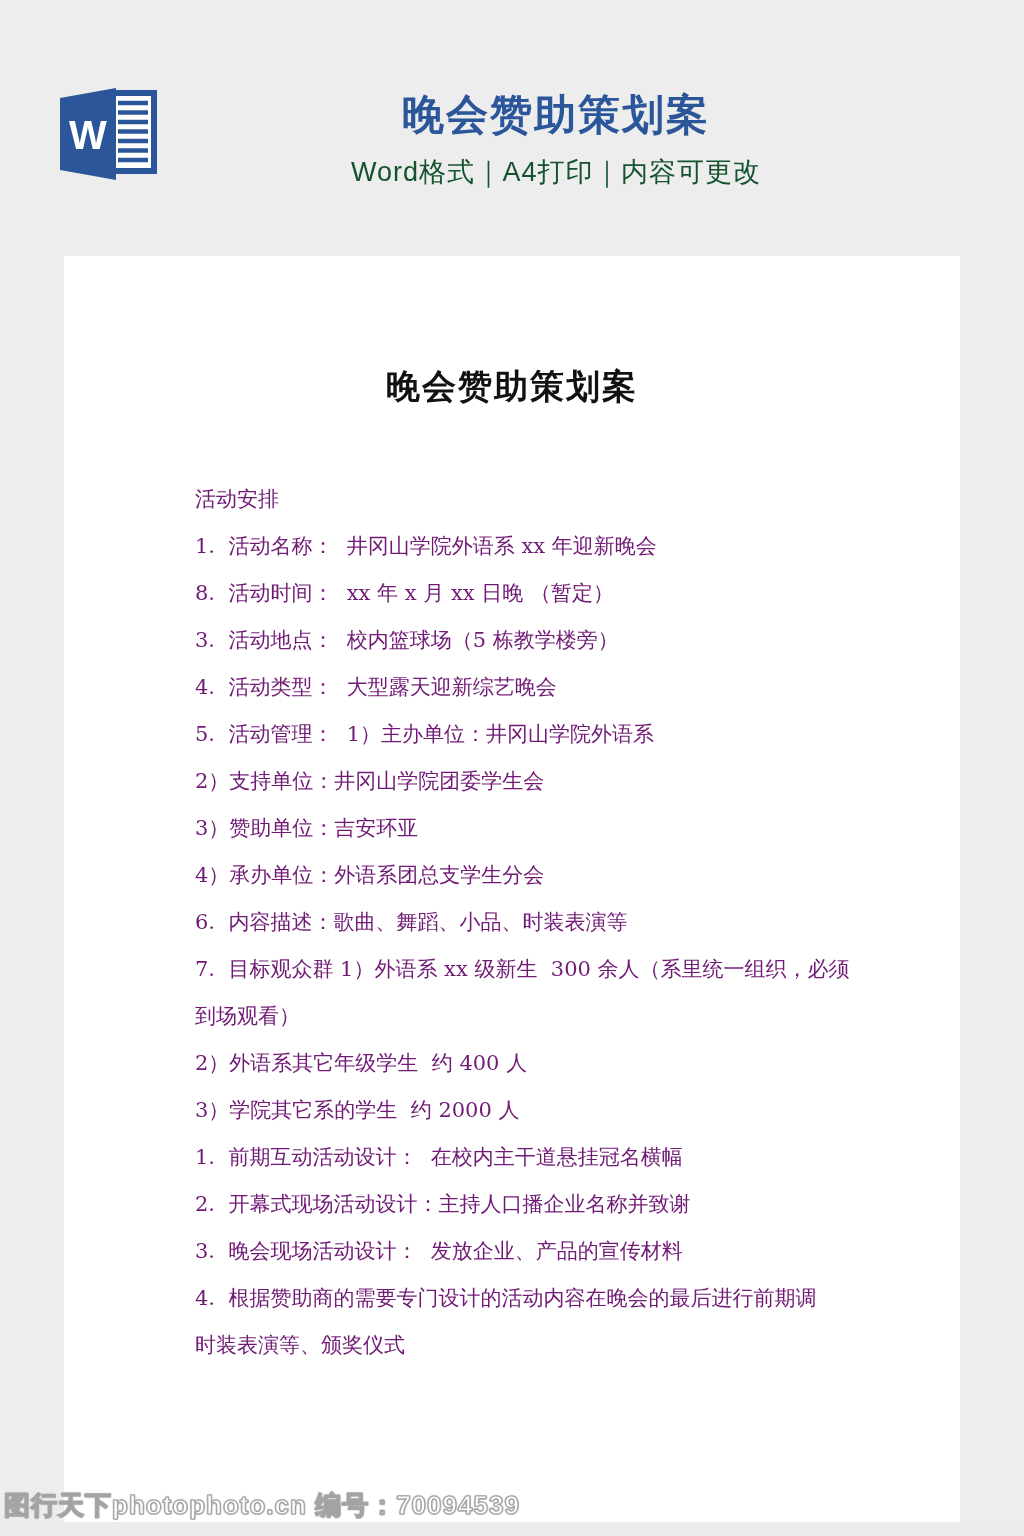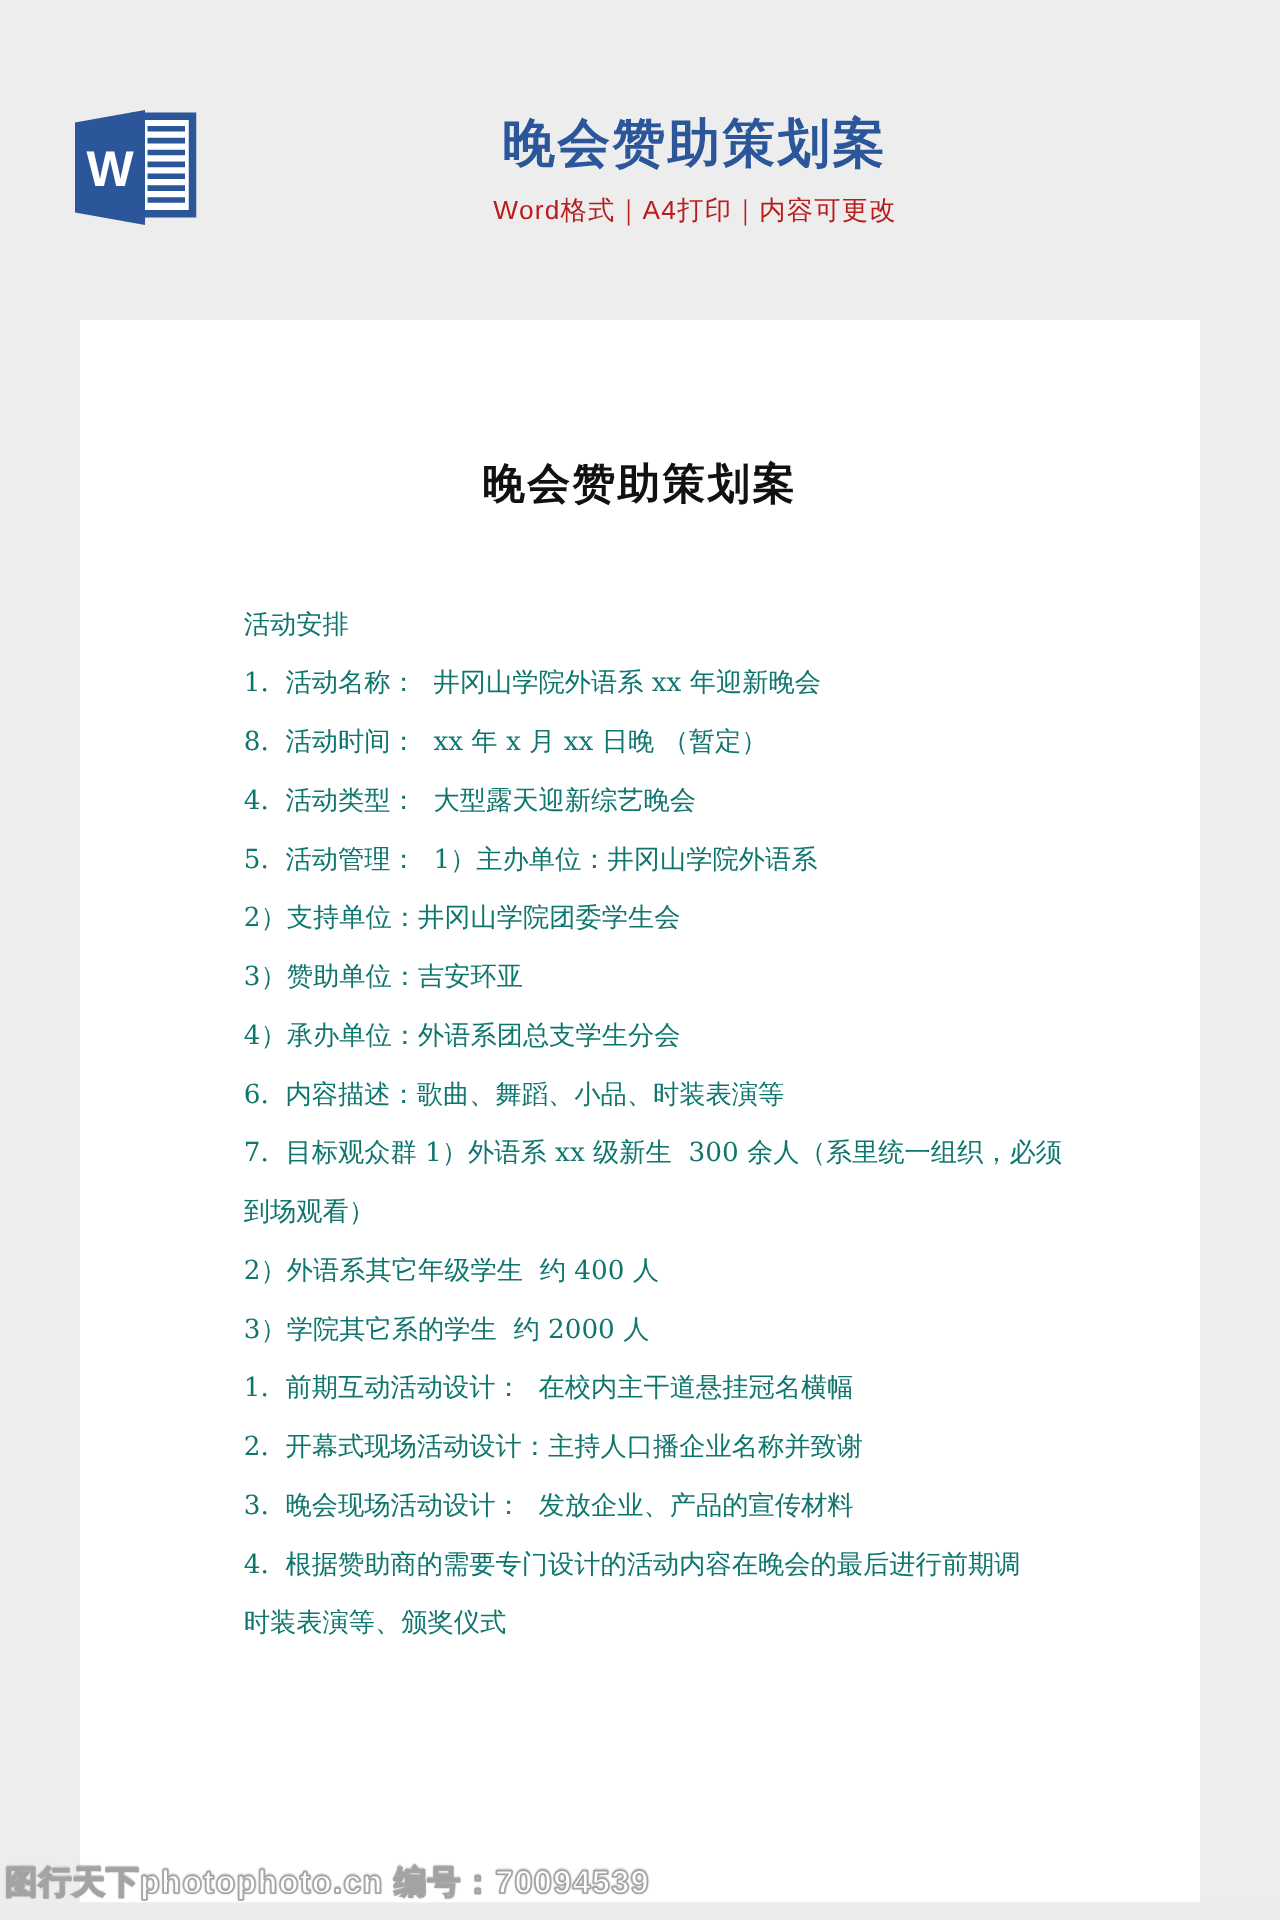--- a/index.html
+++ b/index.html
@@ -11,36 +11,36 @@
   }
   
   .header{position:absolute;left:0;top:0;width:1024px;height:256px;}
   .word-icon{position:absolute;left:60px;top:88px;width:100px;height:92px;}
   .header-text{position:absolute;left:336px;top:92px;width:440px;text-align:center;}
   .header-title{
     margin:0;font-size:42px;font-weight:bold;color:#2b579a;
     letter-spacing:2px;line-height:1.1;
   }
   .header-subtitle{
-    margin-top:16px;font-size:21px;color:#b91c1c;letter-spacing:1px;
+    margin-top:16px;font-size:27px;color:#14532d;letter-spacing:1px;
   }
   
   .doc-page{
     position:absolute;left:64px;top:256px;width:896px;height:1266px;
     background:#ffffff;
   }
   .doc-title{
     margin:108px 0 0 0;text-align:center;
     font-family:"DejaVu Serif","Liberation Serif",serif;
     font-weight:bold;font-size:34px;color:#111111;letter-spacing:2px;
   }
   .doc-body{
     margin:66px 40px 0 131px;
     font-family:"DejaVu Serif","Liberation Serif",serif;
-    font-size:21px;color:#0f766e;
+    font-size:21px;color:#701a75;
   }
   .doc-line{
     height:47px;line-height:47px;white-space:pre;overflow:visible;
   }
   
   .watermark{
     position:absolute;left:4px;top:1488px;
     font-size:26px;font-weight:bold;letter-spacing:1px;
     color:#ffffff;
     -webkit-text-stroke:1.2px #a3a3a3;
@@ -77,20 +77,21 @@
     <div class="header-subtitle">Word格式｜A4打印｜内容可更改</div>
   </div>
 </div>
 
 <div class="doc-page">
   <h2 class="doc-title">晚会赞助策划案</h2>
   <div class="doc-body">
       <div class="doc-line">活动安排</div>
       <div class="doc-line">1.  活动名称：  井冈山学院外语系 xx 年迎新晚会</div>
       <div class="doc-line">8.  活动时间：  xx 年 x 月 xx 日晚 （暂定）</div>
+      <div class="doc-line">3.  活动地点：  校内篮球场（5 栋教学楼旁）</div>
       <div class="doc-line">4.  活动类型：  大型露天迎新综艺晚会</div>
       <div class="doc-line">5.  活动管理：  1）主办单位：井冈山学院外语系</div>
       <div class="doc-line">2）支持单位：井冈山学院团委学生会</div>
       <div class="doc-line">3）赞助单位：吉安环亚</div>
       <div class="doc-line">4）承办单位：外语系团总支学生分会</div>
       <div class="doc-line">6.  内容描述：歌曲、舞蹈、小品、时装表演等</div>
       <div class="doc-line">7.  目标观众群 1）外语系 xx 级新生  300 余人（系里统一组织，必须</div>
       <div class="doc-line">到场观看）</div>
       <div class="doc-line">2）外语系其它年级学生  约 400 人</div>
       <div class="doc-line">3）学院其它系的学生  约 2000 人</div>

